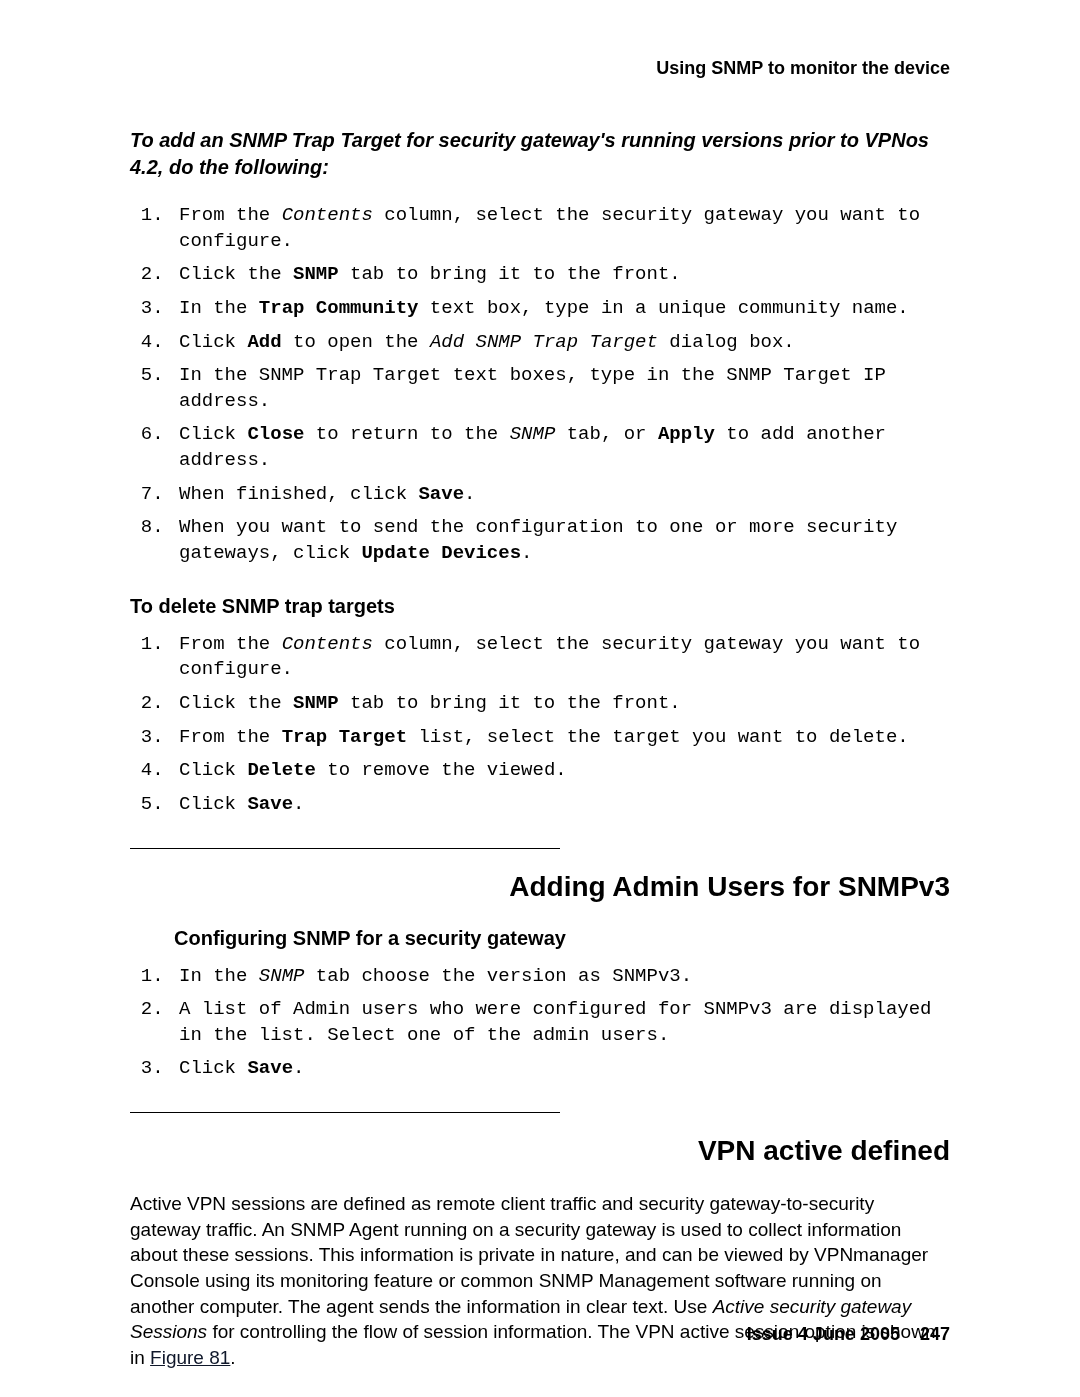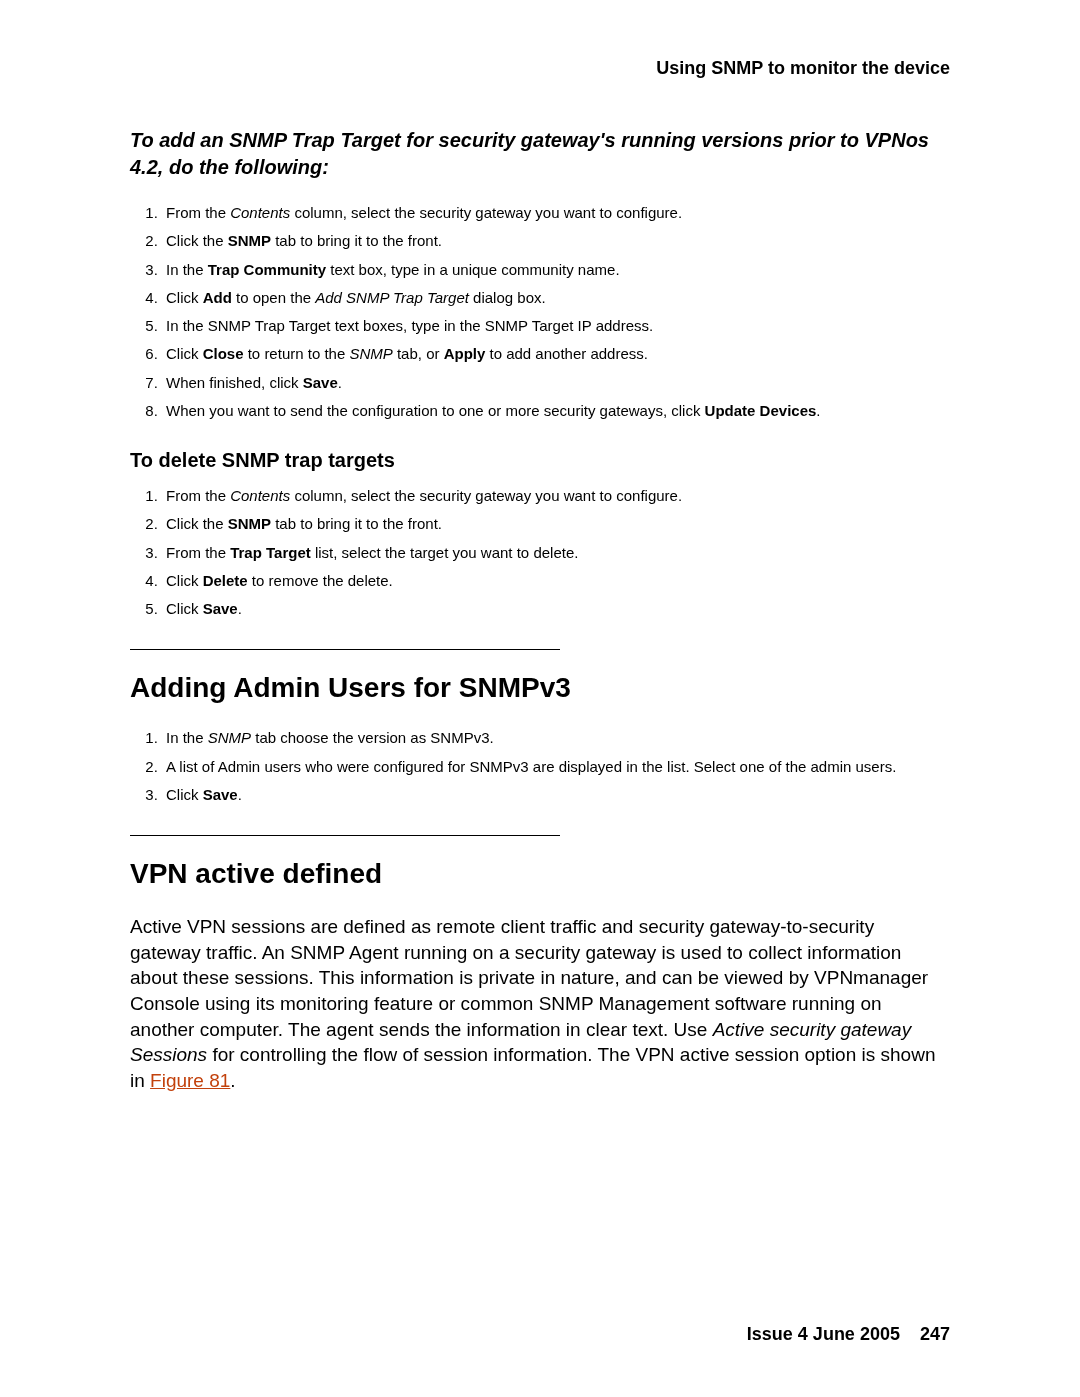--- a/index.html
+++ b/index.html
@@ -28,47 +28,49 @@
     line-height: 1.35;
     margin: 0 0 22px 0;
     font-style: italic;
   }
   .sub-bold {
     font-weight: bold;
     font-size: 20px;
     margin: 28px 0 14px 0;
   }
   ol {
-    margin: 0 0 0 32px;
+    margin: 0 0 0 45px;
     padding: 0;
-    font-size: 15px;
+    font-size: 19px;
     line-height: 1.35;
+    font-family: Liberation Mono, monospace;
   }
   ol li {
     margin-bottom: 8px;
     padding-left: 4px;
   }
   .rule {
     border: none;
     border-top: 1.5px solid #000;
     width: 430px;
     margin: 30px 0 22px 0;
   }
   .h1 {
     font-size: 28px;
     font-weight: bold;
     margin: 0 0 24px 0;
+    text-align: right;
   }
   .body-para {
     font-size: 19px;
     line-height: 1.35;
     margin: 6px 0 0 0;
   }
   .link {
-    color: #c2410c;
+    color: #0f172a;
     text-decoration: underline;
   }
   .footer {
     position: absolute;
     bottom: 52px;
     right: 130px;
     font-weight: bold;
     font-size: 18px;
   }
   .b { font-weight: bold; }
@@ -117,31 +119,32 @@
     <li>
       <span>From the </span><span class="i">Contents</span><span> column, select the security gateway you want to configure.</span>
     </li>
     <li>
       <span>Click the </span><span class="b">SNMP</span><span> tab to bring it to the front.</span>
     </li>
     <li>
       <span>From the </span><span class="b">Trap Target</span><span> list, select the target you want to delete.</span>
     </li>
     <li>
-      <span>Click </span><span class="b">Delete</span><span> to remove the delete.</span>
+      <span>Click </span><span class="b">Delete</span><span> to remove the viewed.</span>
     </li>
     <li>
       <span>Click </span><span class="b">Save</span><span>.</span>
     </li>
   </ol>
 
   <hr class="rule">
 
   <p class="h1">Adding Admin Users for SNMPv3</p>
 
+  <p class="sub-bold indent" style="margin-top:0;">Configuring SNMP for a security gateway</p>
 
   <ol>
     <li>
       <span>In the </span><span class="i">SNMP</span><span> tab choose the version as SNMPv3.</span>
     </li>
     <li>
       <span>A list of Admin users who were configured for SNMPv3 are displayed in the list. Select one of the admin users.</span>
     </li>
     <li>
       <span>Click </span><span class="b">Save</span><span>.</span>

